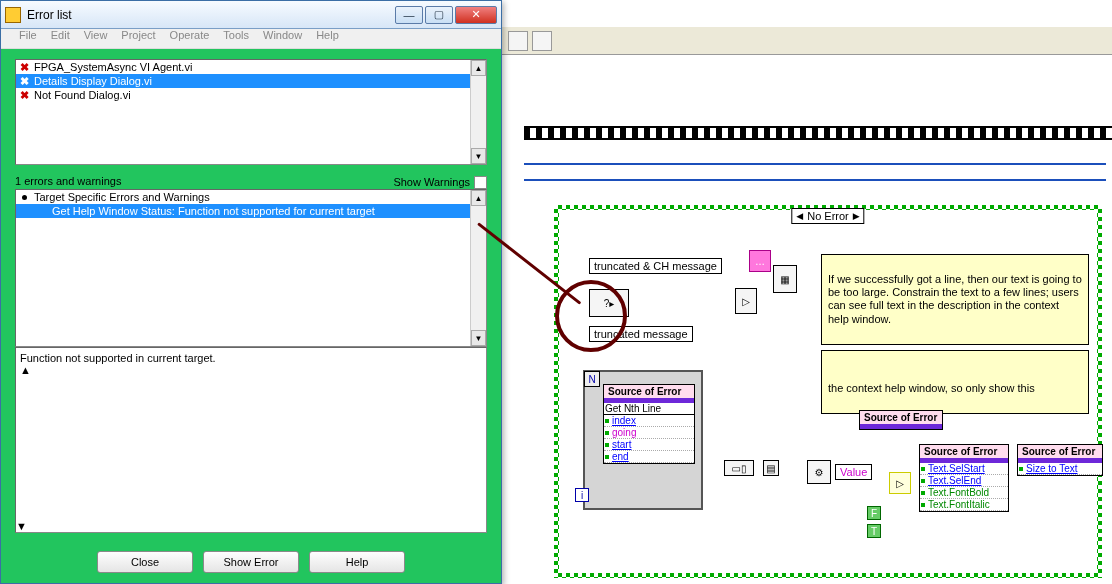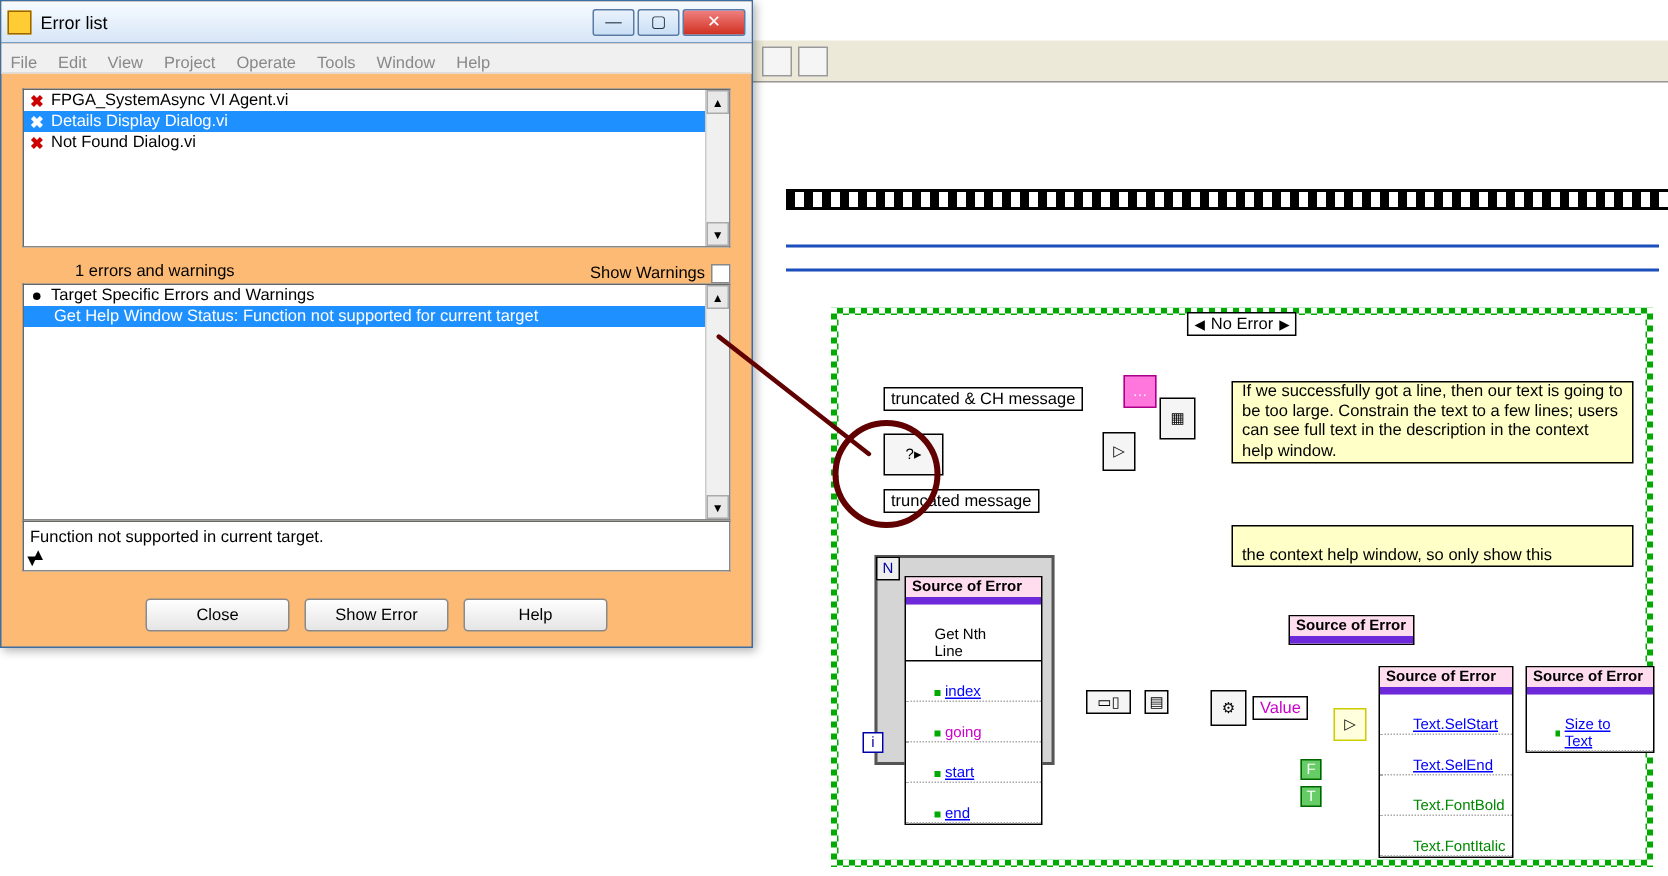--- a/index.html
+++ b/index.html
@@ -9,55 +9,55 @@
 .bg-diagram { position: absolute; left: 0; top: 0; right: 0; bottom: 0; background: #fff; }
 .bg-toolbar { position: absolute; top: 27px; left: 502px; right: 0; height: 28px; background: #ece9d8; border-bottom: 1px solid #999; display: flex; align-items: center; padding: 0 6px; gap: 4px; }
 .bg-toolbar .tb-icon { width: 20px; height: 20px; border: 1px solid #999; background: #f5f5f5; display:inline-block;}
 .filmstrip { position: absolute; top: 126px; left: 524px; right: 0; height: 14px; background: repeating-linear-gradient(90deg, #000 0 6px, #fff 6px 12px); border-top: 2px solid #000; border-bottom: 2px solid #000; }
 .diag-area { position: absolute; top: 145px; left: 524px; right: 6px; bottom: 6px; }
 .blue-line { border-top: 2px solid #1b4fbb; position:absolute; left:0; right:0; }
 .case-frame { position: absolute; top: 60px; left: 30px; right: 4px; bottom: 0; background: repeating-conic-gradient(#0a0 0 25%, #fff 0 50%) 0 0/8px 8px; padding: 5px; }
 .case-inner { width:100%; height:100%; background:#fff; position:relative; }
 .selector { position: absolute; top: -2px; left: 50%; transform: translateX(-50%); background:#fff; border:1px solid #000; padding:1px 4px; font-size:11px; display:flex; align-items:center; gap:4px;}
 .selector .arrow { font-size:9px; }
-.comment-box { position: absolute; background: #ffffc8; border: 1px solid #000; font-size: 11px; padding: 0 6px; line-height:1.2; }
+.comment-box { position: absolute; background: #ffffc8; border: 1px solid #000; font-size: 11px; padding: 18px 6px; line-height:1.2; }
 .node-label { position:absolute; border:1px solid #000; background:#fff; font-size:11px; padding:1px 4px; }
 .small-node { position:absolute; border:1px solid #000; background:#f5f5f5; width:22px; height:22px; font-size:10px; display:flex;align-items:center;justify-content:center;}
 .forloop { position:absolute; border:2px solid #555; background:#d5d5d5; }
 .forloop .N { position:absolute; top:-1px; left:-1px; width:16px; height:16px; border:1px solid #000; background:#eee; color:#00a; font-size:10px; display:flex;align-items:center;justify-content:center;}
 .forloop .i { position:absolute; bottom:6px; left:-10px; width:14px; height:14px; border:1px solid #00a; color:#00a; font-size:10px; display:flex;align-items:center;justify-content:center; background:#fff;}
 .cluster { position:absolute; border:1px solid #000; background:#fff; font-size:10px; }
 .cluster .head { border-bottom:5px solid #6d28d9; padding:1px 4px; background:#fde; font-weight:bold;}
-.cluster .row { border-bottom:1px dotted #aaa; padding:0 19px; display:flex; align-items:center;margin-top:15px; }
+.cluster .row { border-bottom:1px dotted #aaa; padding:0 1px; display:flex; align-items:center; }
 .cluster .row .dot{width:4px;height:4px;background:#0a0;margin-right:3px;}
 .blue-text{color:#00f;text-decoration:underline;}
 .mag-text{color:#c0c;}
 .green-text{color:#080;}
 
 
-.dialog { position: absolute; left: 0; top: 0; width: 502px; height: 432px; border: 1px solid #3b6ea5; background: #fdba74; box-shadow: 2px 2px 6px rgba(0,0,0,.3); display:flex; flex-direction:column; }
+.dialog { position: absolute; left: 0; top: 0; width: 502px; height: 584px; border: 1px solid #3b6ea5; background: #22c55e; box-shadow: 2px 2px 6px rgba(0,0,0,.3); display:flex; flex-direction:column; }
 .titlebar { height: 28px; background: linear-gradient(#f7fbff, #d7e6f7); display:flex; align-items:center; padding: 0 4px; border-bottom:1px solid #7a9ec6;}
 .titlebar .win-icon { width:16px; height:16px; background:#ffcc33; border:1px solid #996600; margin-right:6px; display:inline-block;}
 .titlebar .title-text { flex:1; font-size:12px; color:#000;}
 .winbtns { display:flex; gap:2px; }
 .winbtn { width:28px; height:18px; border:1px solid #5a7ba8; background:linear-gradient(#eaf2fb,#c9dff5); border-radius:2px; font-size:11px; display:flex;align-items:center;justify-content:center; color:#234;}
 .winbtn.close { background:linear-gradient(#f08080,#d03020); color:#fff; width:42px;}
-.menubar { height:20px; background:#f0f0f0; border-bottom:1px solid #ddd; display:flex; align-items:flex-end; padding:0 6px; gap:14px; font-size:11px; color:#888;}
+.menubar { height:20px; background:#f0f0f0; border-bottom:1px solid #ddd; display:flex; align-items:flex-start; padding:0 18px; gap:14px; font-size:11px; color:#888;}
 .content { flex:1; padding:10px 14px; display:flex; flex-direction:column; }
 .section-label { font-size:11px; margin-bottom:2px;}
 .listbox { background:#fff; border:1px solid #888; border-top-color:#666; border-left-color:#666; position:relative; }
 .listbox .scroll { position:absolute; right:0; top:0; bottom:0; width:16px; background:#f0f0f0; border-left:1px solid #ccc;}
 .listbox .scroll .sb-btn{height:16px;border:1px solid #aaa;background:#e8e8e8;display:flex;align-items:center;justify-content:center;font-size:8px;}
 .list-item { font-size:11px; padding:1px 4px 1px 18px; position:relative; display:flex; align-items:center;}
 .list-item .x { position:absolute; left:4px; color:#c00; font-weight:bold; font-size:11px;}
 .list-item .bullet { position:absolute; left:6px; width:5px; height:5px; background:#000; border-radius:50%;}
 .list-item.selected { background:#1e90ff; color:#fff; }
 .list-item.selected .x{color:#fff;}
-.list-item.indent { padding-left:20px; }
-.row-split{display:flex;justify-content:space-between;align-items:center;margin-top:10px;margin-left:35px;}
+.list-item.indent { padding-left:36px; }
+.row-split{display:flex;justify-content:space-between;align-items:center;margin-top:10px;}
 .cb{width:13px;height:13px;border:1px solid #888;background:#fff;display:inline-block;margin-left:4px;}
 .details-box { background:#fff; border:1px solid #888; border-top-color:#666; border-left-color:#666; flex:1; font-size:11px; padding:4px; position:relative;}
 .btnrow { display:flex; justify-content:center; gap:10px; padding:8px 0 10px; }
 .btn { min-width:96px; height:22px; border:1px solid #8a8a8a; background:linear-gradient(#fefefe,#e5e5e5); border-radius:3px; font-size:11px; display:flex;align-items:center;justify-content:center;}
 
 
 .anno-line { position:absolute; height:3px; background:#600000; transform-origin:left center; z-index:50; border-radius:2px;}
 .anno-circle { position:absolute; width:72px; height:72px; border:4px solid #600000; border-radius:50%; z-index:50;}
 </style>
 </head>

